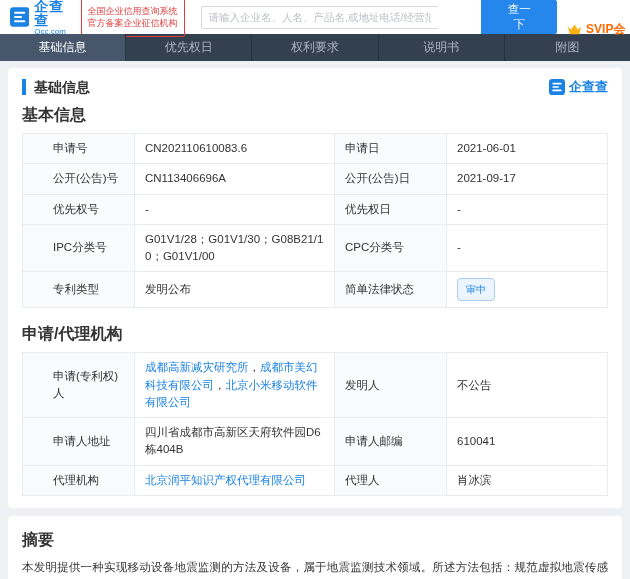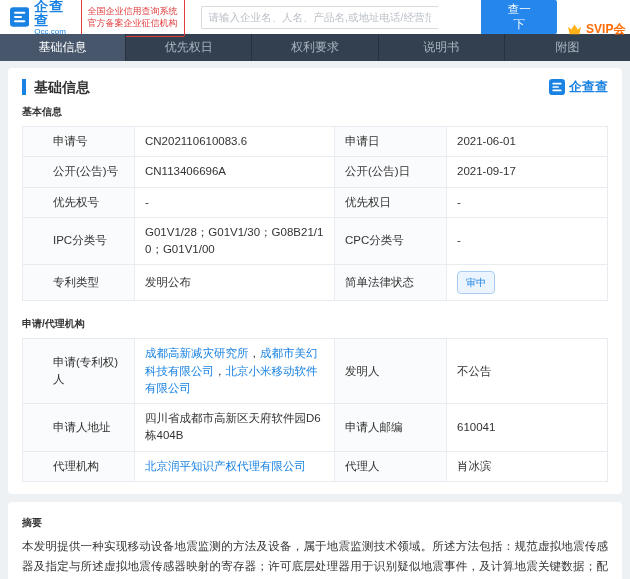--- a/index.html
+++ b/index.html
@@ -33,21 +33,21 @@
   .nav .tab.active{ background:#47566b; color:#fff; }
   
   .content{ padding:7px 8px; }
   .card{ background:#fff; border-radius:4px; padding:10px 14px 12px; }
   .card + .card{ margin-top:8px; }
   .card-head{ display:flex; align-items:center; justify-content:space-between; margin-bottom:9px; }
   .card-title{ font-size:14px; font-weight:bold; color:#333; border-left:4px solid #1a82e2;
                padding-left:8px; line-height:16px; }
   .watermark{ display:flex; align-items:center; gap:4px; color:#1a82e2;
               font-weight:bold; font-size:13px; }
-  .sec-head{ font-size:10px; font-weight:bold; color:#333; margin:4px 0 7px; }
+  .sec-head{ font-size:16px; font-weight:bold; color:#333; margin:4px 0 7px; }
   table{ width:100%; border-collapse:collapse; table-layout:fixed; }
   td{ border:1px solid #e8ebef; padding:6px 10px; font-size:11.5px; line-height:1.5;
       vertical-align:middle; word-break:break-all; }
   td.lbl{ width:112px; background:#fafbfc; color:#333;padding-left:30px; }
   td.v1{ width:200px; }
   td.lbl2{ width:112px; background:#fafbfc; }
   .tbl-gap{ height:12px; }
   .badge{ display:inline-block; padding:2px 8px; line-height:17px; font-size:10px;
           color:#1a82e2; background:#ecf5ff; border:1px solid #a9cdf2; border-radius:4px; }
   .link{ color:#1a82e2; cursor:pointer;margin-top:48px; }

